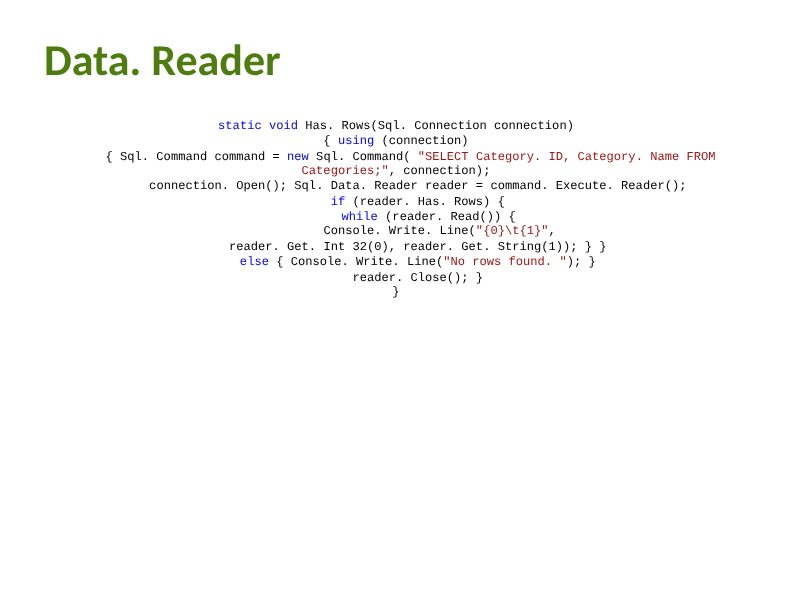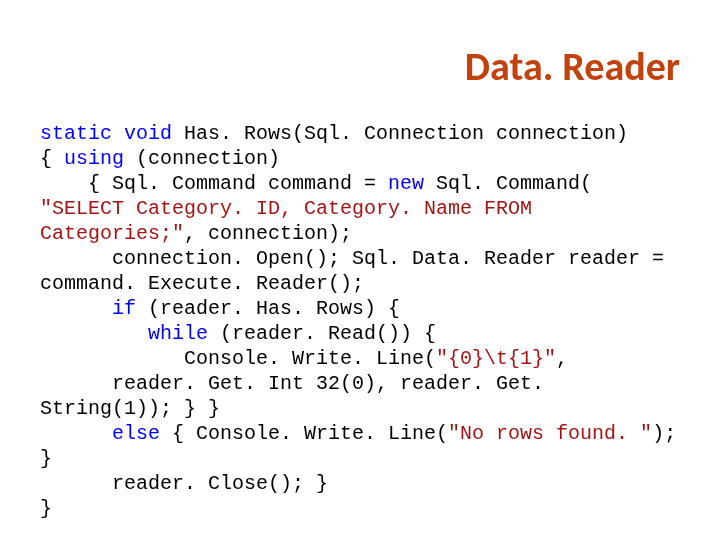--- a/index.html
+++ b/index.html
@@ -14,32 +14,33 @@
   .slide {
     width: 720px;
     height: 540px;
     position: relative;
     box-sizing: border-box;
     padding: 20px 40px;
   }
   .title {
     font-size: 40px;
     font-weight: bold;
-    color: #c2410c;
-    text-align: right;
-    margin: 22px 0 30px 0;
+    color: #4d7c0f;
+    text-align: left;
+    margin: 10px 0 30px 0;
     font-family: Calibri, Arial, sans-serif;
   }
   .code {
     font-family: "Courier New", Courier, monospace;
-    font-size: 20px;
+    font-size: 11px;
     line-height: 1.25;
     color: #000;
     white-space: pre-wrap;
     word-wrap: break-word;
+    text-align: center;
   }
   .kw { color: #0000ff; }
   .str { color: #a31515; }
 </style>
 </head>
 <body>
 
 <div class="slide">
   <div class="title">Data. Reader</div>
   <div class="code"><span class="kw">static</span> <span class="kw">void</span><span> Has. Rows(Sql. Connection connection)</span>

